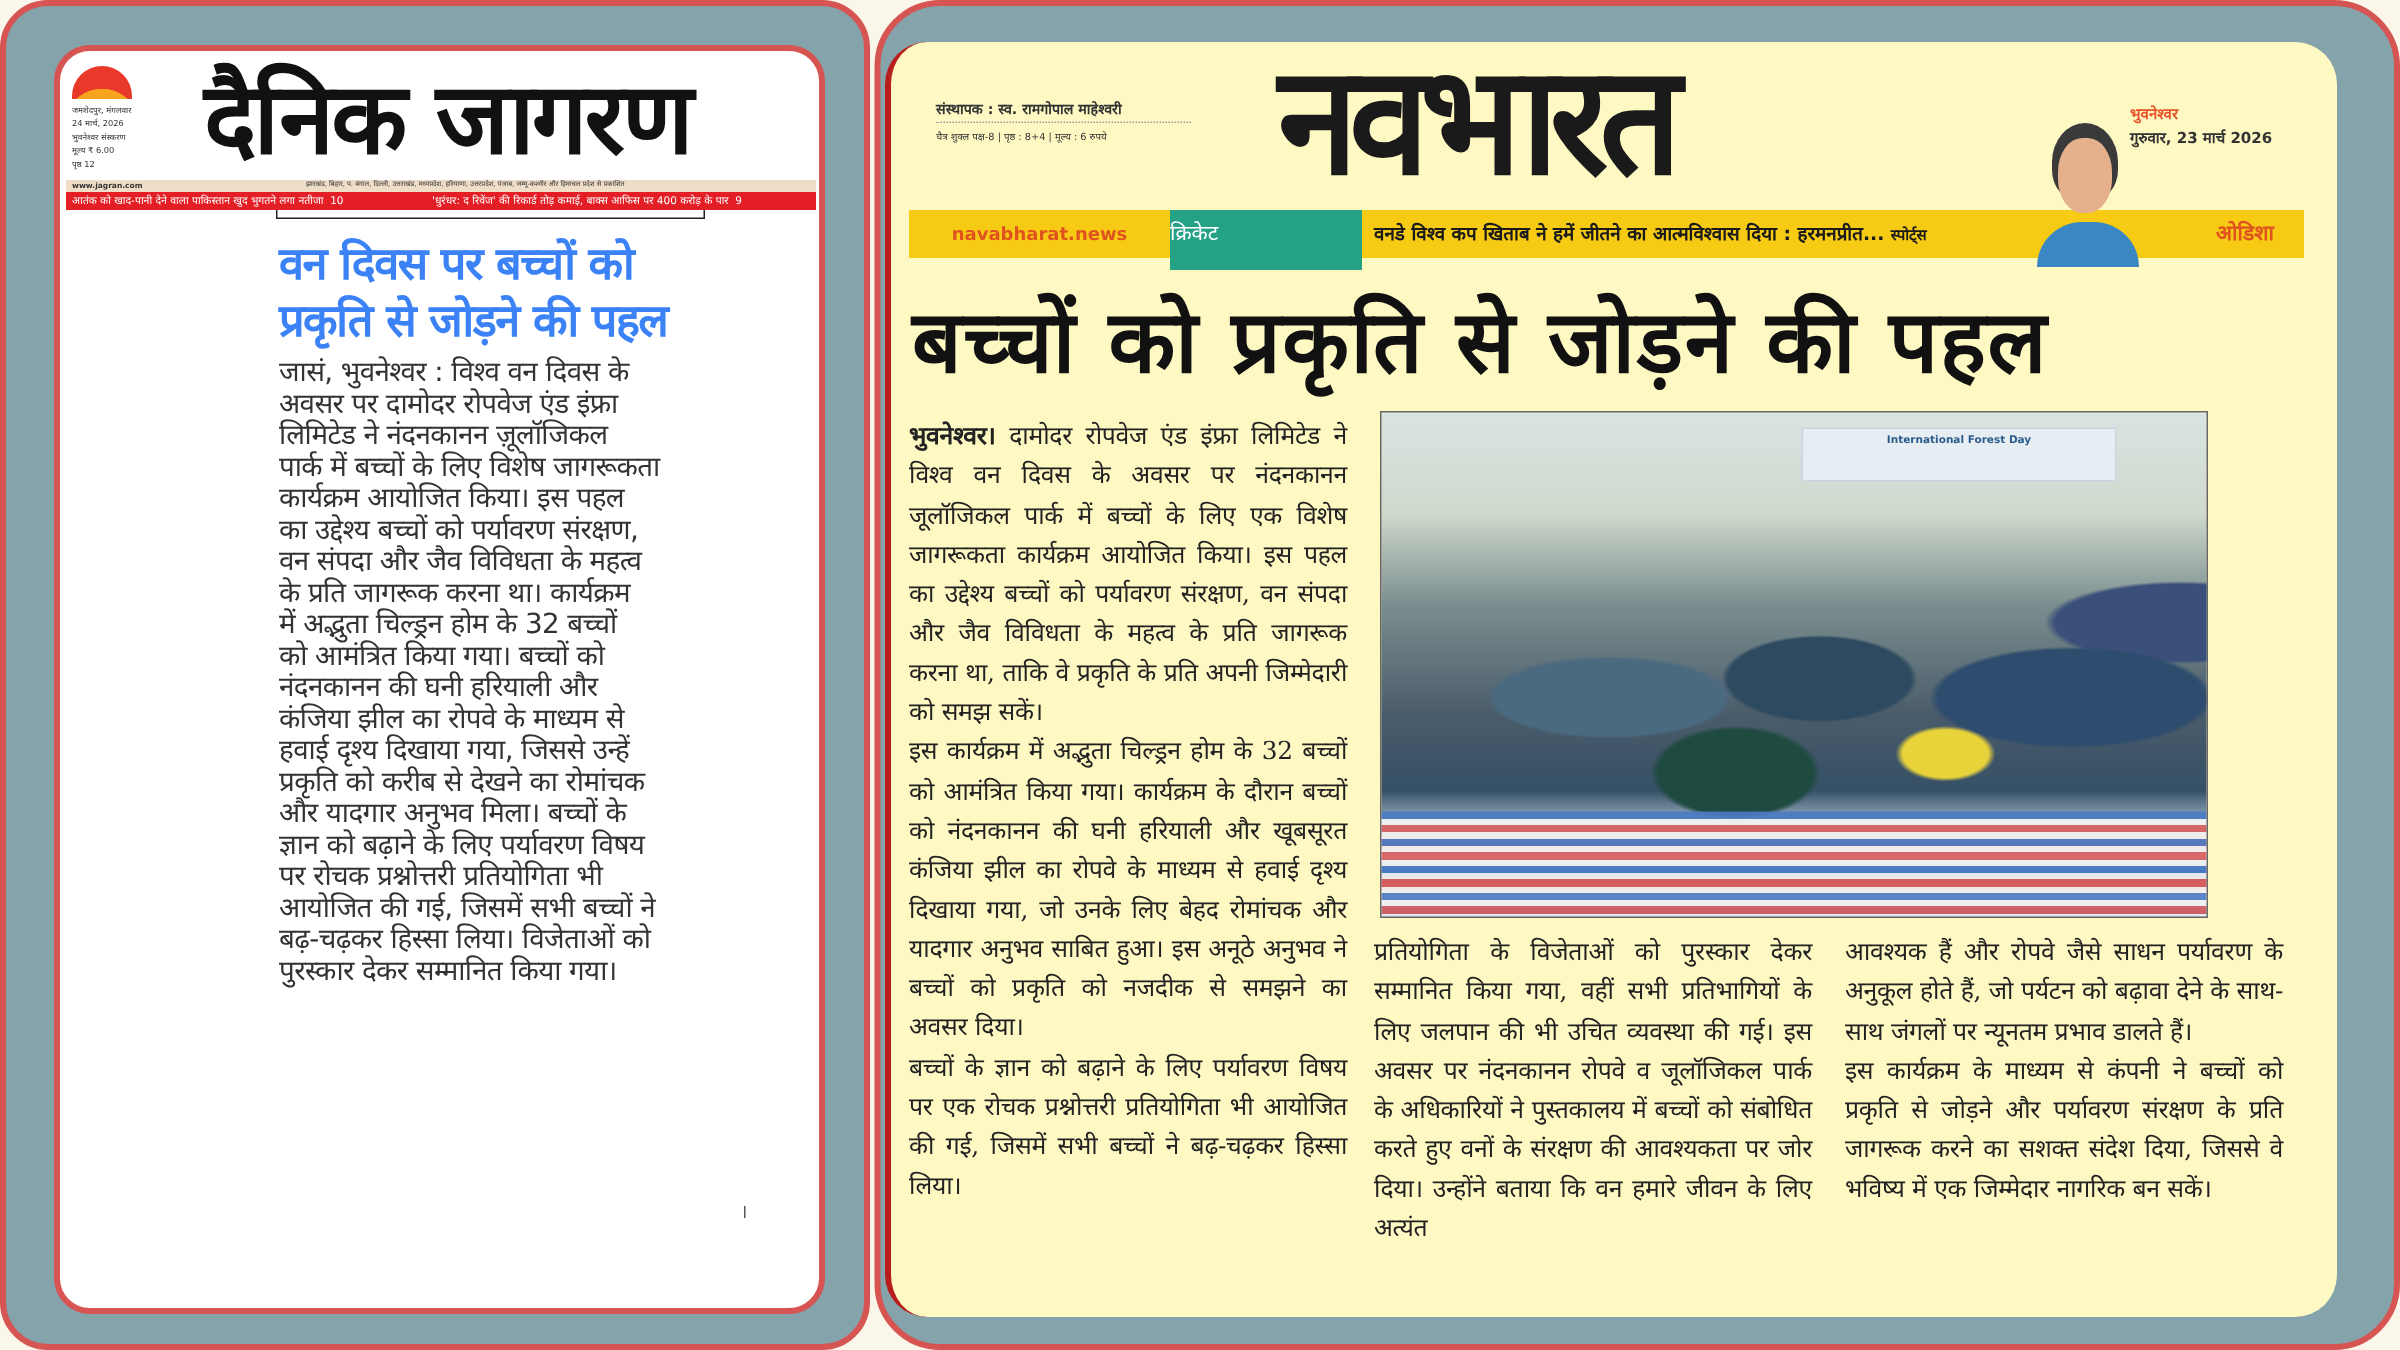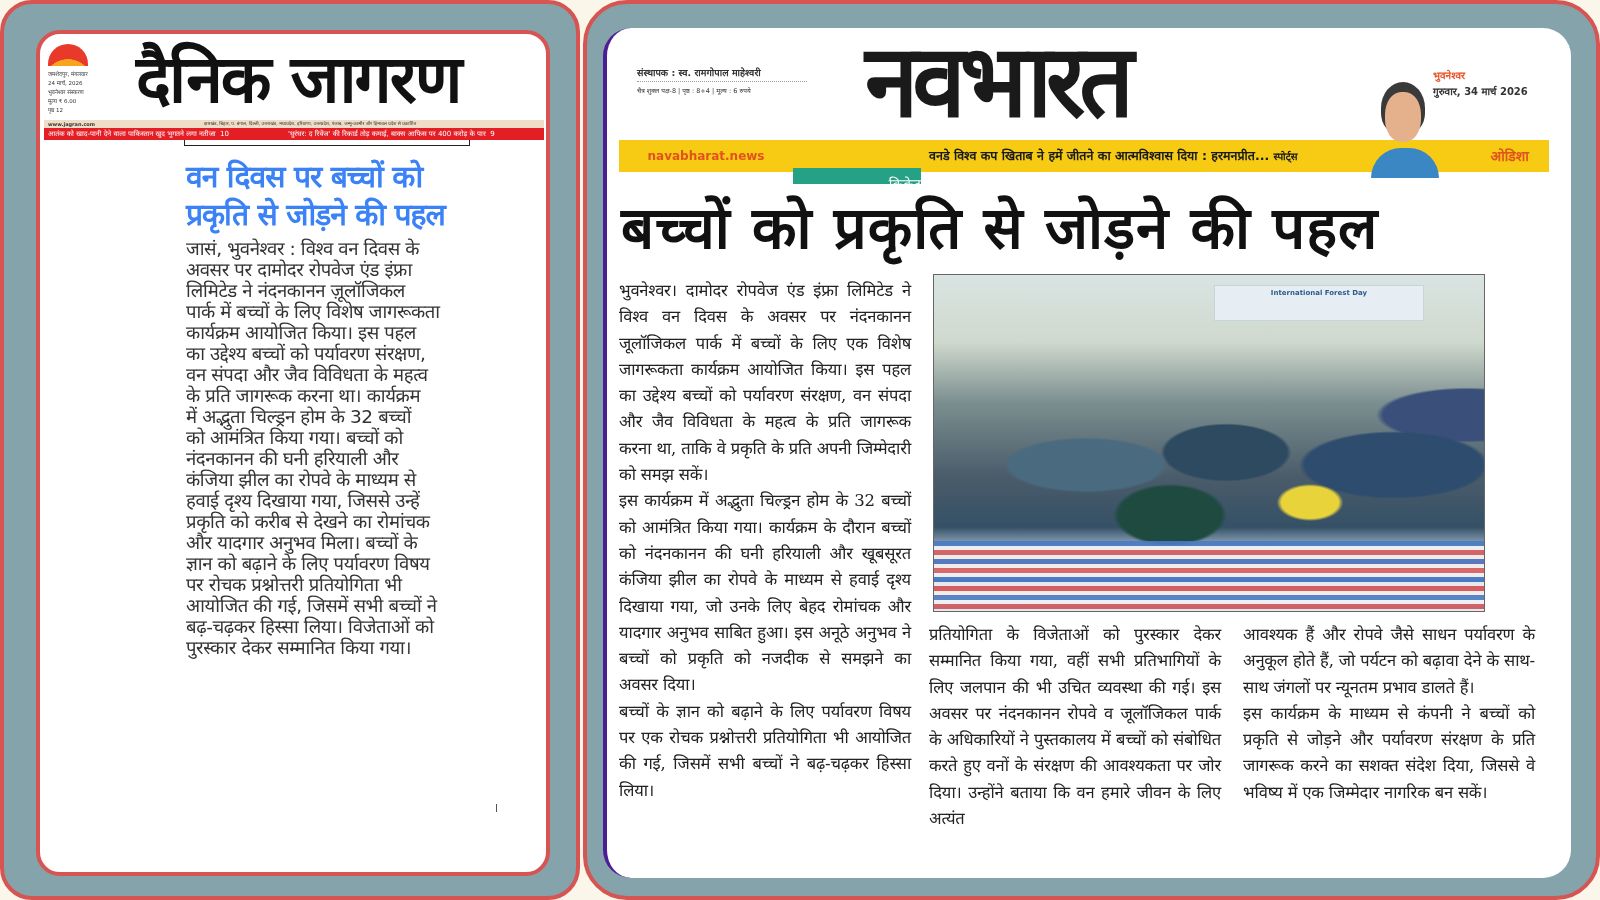--- a/index.html
+++ b/index.html
@@ -5,21 +5,21 @@
   * { box-sizing: border-box; margin: 0; padding: 0; }
   html, body { width: 1600px; height: 900px; overflow: hidden; }
   body { background: #fbf6ea; position: relative; font-family: "DejaVu Sans", sans-serif; color: #1a1a1a; }
 
   .panel { position: absolute; background: #84a3aa; border: 4px solid #d65552; }
   #panel-left  { left: 0;   top: 0; width: 580px;  height: 900px; border-radius: 32px; }
   #panel-right { left: 583px; top: 0; width: 1017px; height: 900px; border-radius: 44px; }
 
   .page { position: absolute; background: #fff; overflow: hidden; }
   #page-left { left: 32px; top: 26px; width: 514px; height: 846px; border: 4px solid #d65552; border-radius: 24px; }
-  #page-right { left: 16px; top: 24px; width: 968px; height: 850px; border-radius: 28px; background: #ffffff; border-left: 4px solid #4c1d95; }
+  #page-right { left: 3px; top: 24px; width: 968px; height: 850px; border-radius: 28px; background: #fef9c3; border-left: 4px solid #b91c1c; }
 
   
   .dj-logo { position: absolute; left: 8px; top: 10px; width: 40px; height: 22px; }
   .dj-sun { position: absolute; left: 0; top: 0; width: 40px; height: 40px; border-radius: 50%;
             background: radial-gradient(circle at 50% 100%, #ffe14a 0 30%, #f9a41e 31% 55%, #e8392b 56% 100%); clip-path: inset(0 0 45% 0); }
   .dj-meta { position: absolute; left: 8px; top: 36px; font-size: 5.5px; line-height: 9px; color: #333; width: 70px; }
   .dj-title { position: absolute; left: 96px; top: 2px; font-family: "DejaVu Sans", sans-serif; font-weight: 900; font-size: 66px; line-height: 88px; letter-spacing: -2px; color: #111; }
   .dj-strip { position: absolute; left: 4px; top: 86px; width: 500px; height: 8px; background: #f0ddc8; font-size: 5px; line-height: 8px; color: #333; padding-left: 4px; }
   .dj-strip .web { font-weight: bold; }
   .dj-strip .cities { position: absolute; left: 160px; font-size: 4.5px; }
@@ -39,32 +39,32 @@
   .nb-city { position: absolute; left: 826px; top: 40px; font-size: 10px; color: #e8552b; font-weight: bold; }
   .nb-date { position: absolute; left: 826px; top: 56px; font-size: 10px; color: #333; font-weight: bold; }
   .nb-photo { position: absolute; left: 760px; top: 54px; width: 76px; height: 92px; }
   .nb-photo .hair { position: absolute; left: 14px; top: 0; width: 44px; height: 52px; border-radius: 50% 50% 40% 40%; background: #3a3a3a; }
   .nb-photo .face { position: absolute; left: 18px; top: 10px; width: 36px; height: 50px; border-radius: 45%; background: #e5b08c; }
   .nb-photo .shirt { position: absolute; left: 4px; top: 66px; width: 68px; height: 30px; border-radius: 30px 30px 0 0; background: #3a87c4; }
 
   .nb-bar { position: absolute; left: 12px; top: 112px; width: 930px; height: 32px; background: #f7cb14; }
   .nb-site { position: absolute; left: 0; top: 0; width: 174px; height: 32px; font-size: 12px; font-weight: bold; color: #e0531f; text-align: center; line-height: 32px; }
   .nb-site .dot { color: #e0531f; }
-  .nb-cat { position: absolute; left: 174px; top: 0; width: 128px; height: 16px; background: #25a185; color: #fff; font-size: 14px; text-align: right; line-height: 32px; margin-top: 28px; }
+  .nb-cat { position: absolute; left: 174px; top: 0; width: 128px; height: 40px; background: #25a185; color: #fff; font-size: 14px; text-align: left; line-height: 32px; }
   .nb-news { position: absolute; left: 310px; top: 0; font-size: 12.5px; font-weight: bold; color: #1a1a1a; line-height: 32px; white-space: nowrap; }
   .nb-news .tag { font-size: 10px; }
   .nb-state { position: absolute; right: 20px; top: 0; font-size: 14px; font-weight: bold; color: #e0531f; line-height: 32px; }
 
   .nb-headline { position: absolute; left: 14px; top: 160px; width: 940px; font-family: "DejaVu Sans", sans-serif; font-weight: 900; font-size: 58px; line-height: 80px; letter-spacing: 1px; color: #111; white-space: nowrap; }
 
   .nb-col { position: absolute; font-family: "DejaVu Serif", serif; font-size: 16.5px; line-height: 26.3px; color: #222; text-align: justify; white-space: pre-line; letter-spacing: -0.2px; }
   #nb-col1 { left: 12px; top: 250px; width: 292px; }
   #nb-col2 { left: 322px; top: 594px; width: 292px; }
   #nb-col3 { left: 636px; top: 594px; width: 292px; }
-  .nb-col .lead { font-weight: normal; }
+  .nb-col .lead { font-weight: bold; }
 
   .nb-image { position: absolute; left: 326px; top: 246px; width: 552px; height: 338px; border: 1px solid #666;
     background:
       repeating-linear-gradient(180deg, transparent 0 262px, transparent 262px 338px),
       linear-gradient(180deg, #d9e4e3 0%, #cfd9cd 20%, #7b8e8f 38%, #4a5c6a 60%, #355066 75%, #a9bfd1 82%, #d46a6a 86%, #f1f1f1 88%, #3a70b5 91%, #d46a6a 94%, #f1f1f1 96%, #3a70b5 100%);
     overflow: hidden; }
   .nb-image .banner { position: absolute; left: 280px; top: 10px; width: 210px; height: 36px; background: #e7eef3; border: 1px solid #c6d4db; font-size: 7px; font-weight: bold; color: #2b5c8c; text-align: center; line-height: 14px; }
   .nb-image .mat { position: absolute; left: 0; bottom: 0; width: 100%; height: 70px;
     background: repeating-linear-gradient(180deg, #4a7ac4 0 5px, #f5f5f5 5px 9px, #d85c5c 9px 14px, #f5f5f5 14px 18px); opacity: 0.9; }
   .nb-image .crowd { position: absolute; left: 40px; top: 40px; width: 560px; height: 250px;
@@ -146,21 +146,21 @@
       </div>
       <div class="nb-state">ओडिशा</div>
     </div>
 
     <div class="nb-photo">
       <div class="hair"></div>
         <div class="face"></div>
         <div class="shirt"></div>
     </div>
     <div class="nb-city">भुवनेश्वर</div>
-    <div class="nb-date">गुरुवार, 34 मार्च 2026</div>
+    <div class="nb-date">गुरुवार, 23 मार्च 2026</div>
 
     <div class="nb-headline">बच्चों को प्रकृति से जोड़ने की पहल</div>
 
     <div class="nb-col" id="nb-col1"><span class="lead">भुवनेश्वर।</span><span> दामोदर रोपवेज एंड इंफ्रा लिमिटेड ने विश्व वन दिवस के अवसर पर नंदनकानन जूलॉजिकल पार्क में बच्चों के लिए एक विशेष जागरूकता कार्यक्रम आयोजित किया। इस पहल का उद्देश्य बच्चों को पर्यावरण संरक्षण, वन संपदा और जैव विविधता के महत्व के प्रति जागरूक करना था, ताकि वे प्रकृति के प्रति अपनी जिम्मेदारी को समझ सकें।
     इस कार्यक्रम में अद्भुता चिल्ड्रन होम के 32 बच्चों को आमंत्रित किया गया। कार्यक्रम के दौरान बच्चों को नंदनकानन की घनी हरियाली और खूबसूरत कंजिया झील का रोपवे के माध्यम से हवाई दृश्य दिखाया गया, जो उनके लिए बेहद रोमांचक और यादगार अनुभव साबित हुआ। इस अनूठे अनुभव ने बच्चों को प्रकृति को नजदीक से समझने का अवसर दिया।
     बच्चों के ज्ञान को बढ़ाने के लिए पर्यावरण विषय पर एक रोचक प्रश्नोत्तरी प्रतियोगिता भी आयोजित की गई, जिसमें सभी बच्चों ने बढ़-चढ़कर हिस्सा लिया।</span></div>
 
     <div class="nb-image">
       <div class="crowd"></div>
       <div class="banner">International Forest Day</div>

